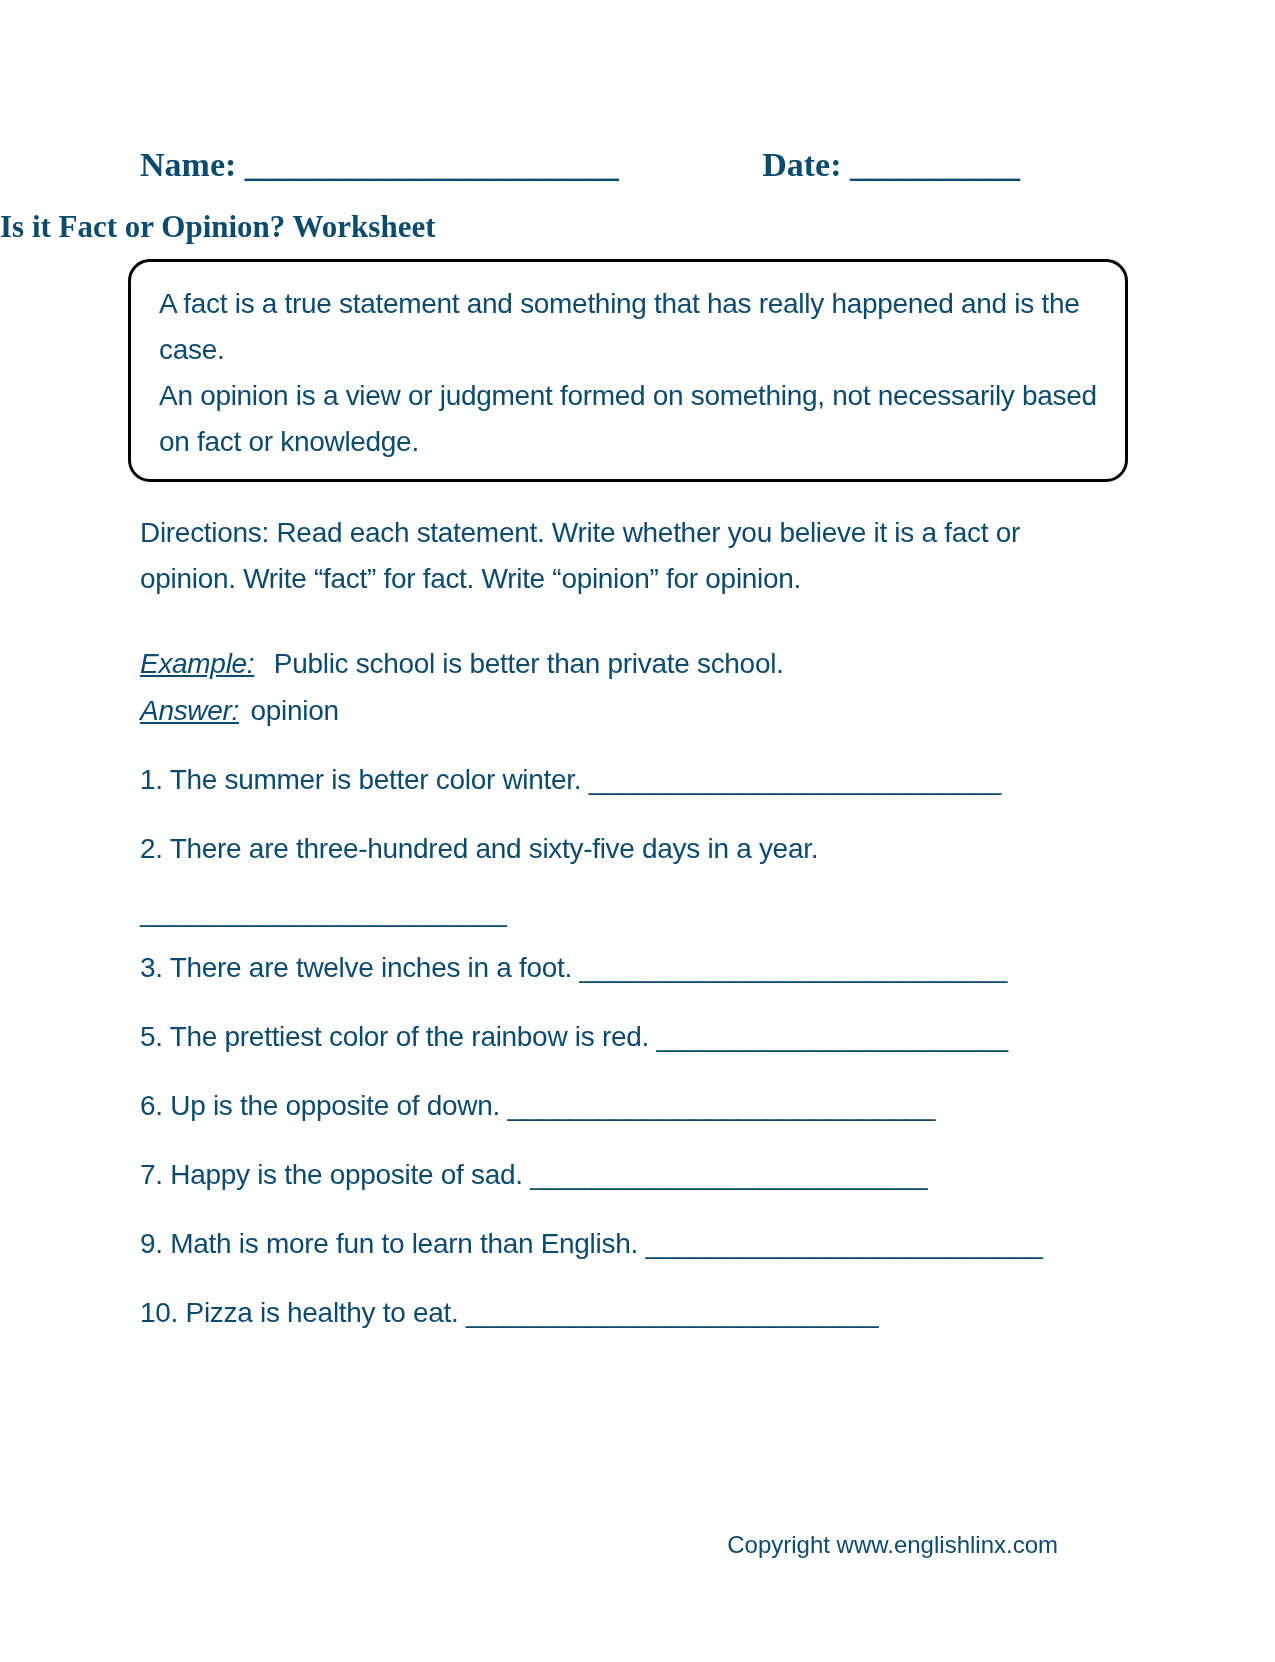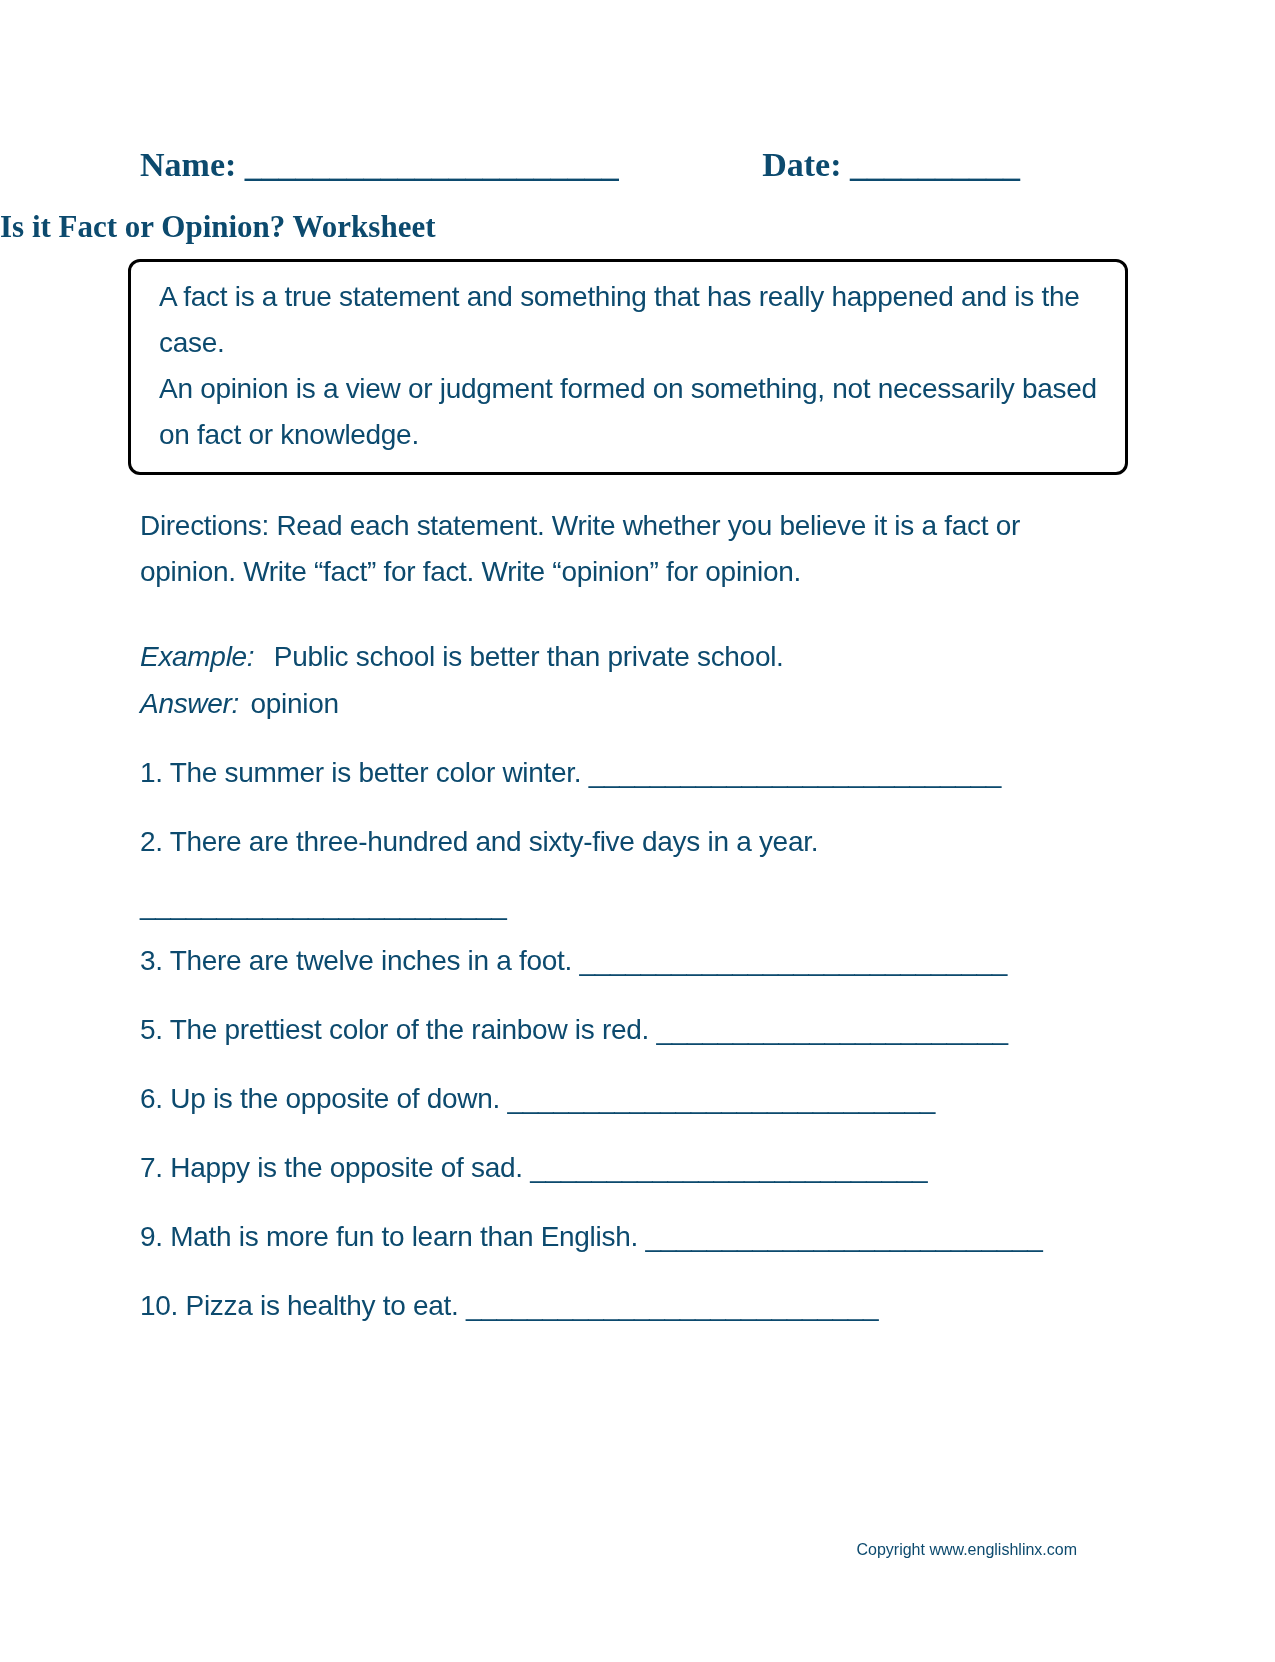--- a/index.html
+++ b/index.html
@@ -25,49 +25,49 @@
   .title {
     margin:24px 75px 0 0;
     text-align:left;
     font-family:"Liberation Serif", serif;
     font-weight:bold; font-size:31px; line-height:36px;
   }
   
   .def-box {
     margin:14px 0 0 128px;
     width:1000px; box-sizing:border-box;
-    border:3px solid #000; border-radius:12px;
-    padding:12px 28px 14px 28px;
+    border:3px solid #000; border-radius:22px;
+    padding:19px 28px 14px 28px;
     font-size:28px; line-height:46px; letter-spacing:-0.3px;
   }
   .def-box p { margin:0; }
   
   .directions {
     margin:28px 0 0 140px; width:945px;
     font-size:28px; line-height:46px; letter-spacing:-0.3px;
   }
   
   .example { margin:46px 0 0 140px; font-size:28px; line-height:32px; letter-spacing:-0.3px; }
   .answer  { margin:15px 0 0 140px; font-size:28px; line-height:32px; letter-spacing:-0.3px; }
-  .italic  { font-style:italic; }
+  .italic  { font-style:italic;text-decoration:underline; }
   .example .italic { margin-right:12px; }
   .answer .italic  { margin-right:4px; }
   
   .items { margin:36px 215px 0 140px; }
   .item {
     margin:0 0 36px 0;
     font-size:28px; line-height:33px; letter-spacing:-0.3px;
   }
   .item.tight { margin-bottom:30px; }
   .item.blank-line { margin-bottom:23px; }
   .blank { white-space:nowrap; }
   
   .footer {
-    position:absolute; right:198px; bottom:103px;
-    font-size:16px; letter-spacing:0px;
+    position:absolute; right:217px; bottom:103px;
+    font-size:24px; letter-spacing:0px;
   }
 </style>
 </head>
 <body>
 
 <div class="page">
 
   <div class="header-row">
     <div class="header-group"><span>Name:</span> <span class="blank">______________________</span></div>
     <div class="header-group"><span>Date:</span> <span class="blank">__________</span></div>

